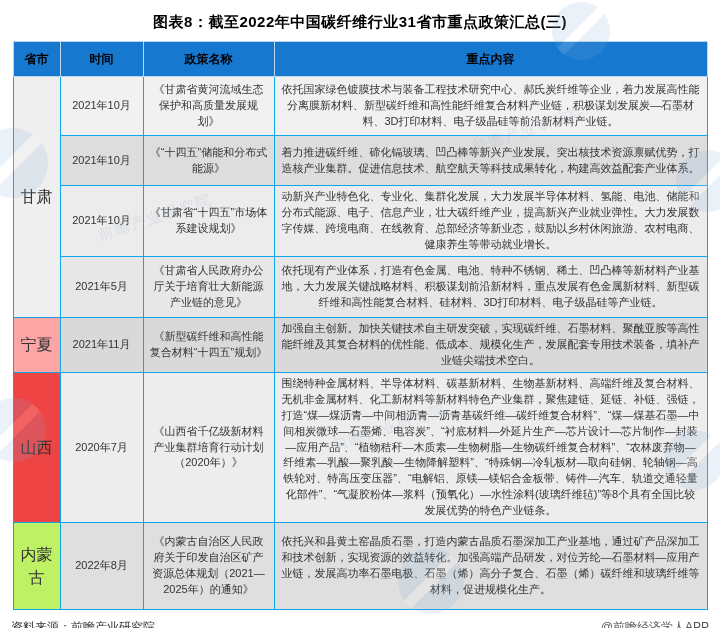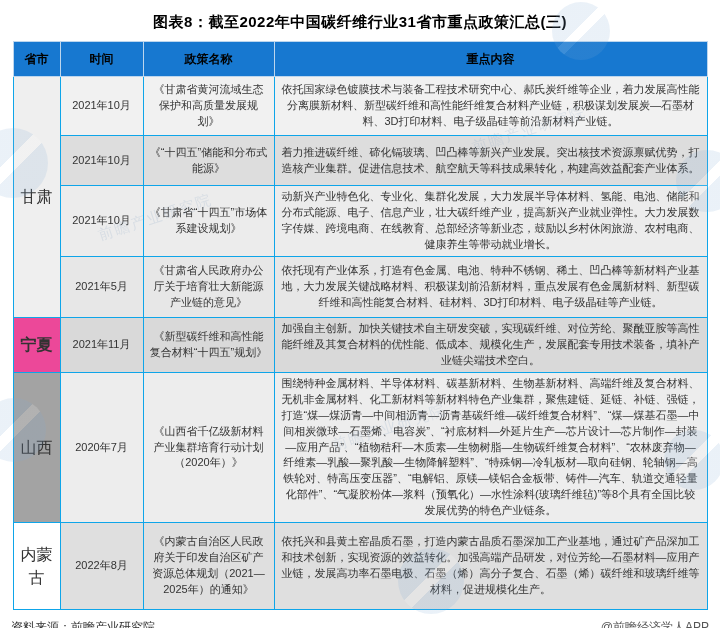--- a/index.html
+++ b/index.html
@@ -29,23 +29,23 @@
   .c-time{text-align:center;white-space:nowrap;}
   .c-policy{text-align:center;}
   .c-content{text-align:center;}
   tr.s1{height:59px;background:#f1f1f1;}
   tr.s2{height:50px;background:#dddddd;}
   tr.s3{height:68px;background:#ececec;}
   tr.s4{height:61px;background:#e7e7e7;}
   tr.s5{height:55px;background:#d9d9d9;}
   tr.s6{height:138px;background:#ededed;}
   tr.s7{height:87px;background:#dfdfdf;}
-  tr.s5 .c-prov{background:#ec4899;font-weight:bold;}
-  tr.s6 .c-prov{background:#a3a3a3;}
-  tr.s7 .c-prov{background:#ffffff;}
+  tr.s5 .c-prov{background:#fca5a5;}
+  tr.s6 .c-prov{background:#ef4444;}
+  tr.s7 .c-prov{background:#bef264;}
   .footer{
     width:706px;margin:0 auto;display:flex;justify-content:space-between;
     align-items:center;font-size:12px;color:#333;padding:9px 4px 5px 4px;
     box-sizing:border-box;position:relative;z-index:1;
   }
   .footer .credit{color:#555;}
   
   .wm-circle{
     position:absolute;border-radius:50%;opacity:.16;z-index:2;pointer-events:none;
     background:linear-gradient(135deg,#7ea9d4 44%,#ffffff 44% 56%,#7ea9d4 56%);
@@ -94,21 +94,21 @@
     </tr>
     <tr class="s4">
       <td class="c-time">2021年5月</td>
       <td class="c-policy">《甘肃省人民政府办公厅关于培育壮大新能源产业链的意见》</td>
       <td class="c-content">依托现有产业体系，打造有色金属、电池、特种不锈钢、稀土、凹凸棒等新材料产业基地，大力发展关键战略材料、积极谋划前沿新材料，重点发展有色金属新材料、新型碳纤维和高性能复合材料、硅材料、3D打印材料、电子级晶硅等产业链。</td>
     </tr>
     <tr class="s5">
       <td class="c-prov">宁夏</td>
       <td class="c-time">2021年11月</td>
       <td class="c-policy">《新型碳纤维和高性能复合材料“十四五”规划》</td>
-      <td class="c-content">加强自主创新。加快关键技术自主研发突破，实现碳纤维、对位芳纶、聚酰亚胺等高性能纤维及其复合材料的优性能、低成本、规模化生产，发展配套专用技术装备，填补产业链尖端技术空白。</td>
+      <td class="c-content">加强自主创新。加快关键技术自主研发突破，实现碳纤维、石墨材料、聚酰亚胺等高性能纤维及其复合材料的优性能、低成本、规模化生产，发展配套专用技术装备，填补产业链尖端技术空白。</td>
     </tr>
     <tr class="s6">
       <td class="c-prov">山西</td>
       <td class="c-time">2020年7月</td>
       <td class="c-policy">《山西省千亿级新材料产业集群培育行动计划（2020年）》</td>
       <td class="c-content">围绕特种金属材料、半导体材料、碳基新材料、生物基新材料、高端纤维及复合材料、无机非金属材料、化工新材料等新材料特色产业集群，聚焦建链、延链、补链、强链，打造“煤—煤沥青—中间相沥青—沥青基碳纤维—碳纤维复合材料”、“煤—煤基石墨—中间相炭微球—石墨烯、电容炭”、“衬底材料—外延片生产—芯片设计—芯片制作—封装—应用产品”、“植物秸秆—木质素—生物树脂—生物碳纤维复合材料”、“农林废弃物—纤维素—乳酸—聚乳酸—生物降解塑料”、“特殊钢—冷轧板材—取向硅钢、轮轴钢—高铁轮对、特高压变压器”、“电解铝、原镁—镁铝合金板带、铸件—汽车、轨道交通轻量化部件”、“气凝胶粉体—浆料（预氧化）—水性涂料(玻璃纤维毡)”等8个具有全国比较发展优势的特色产业链条。</td>
     </tr>
     <tr class="s7">
       <td class="c-prov">内蒙古</td>
       <td class="c-time">2022年8月</td>

